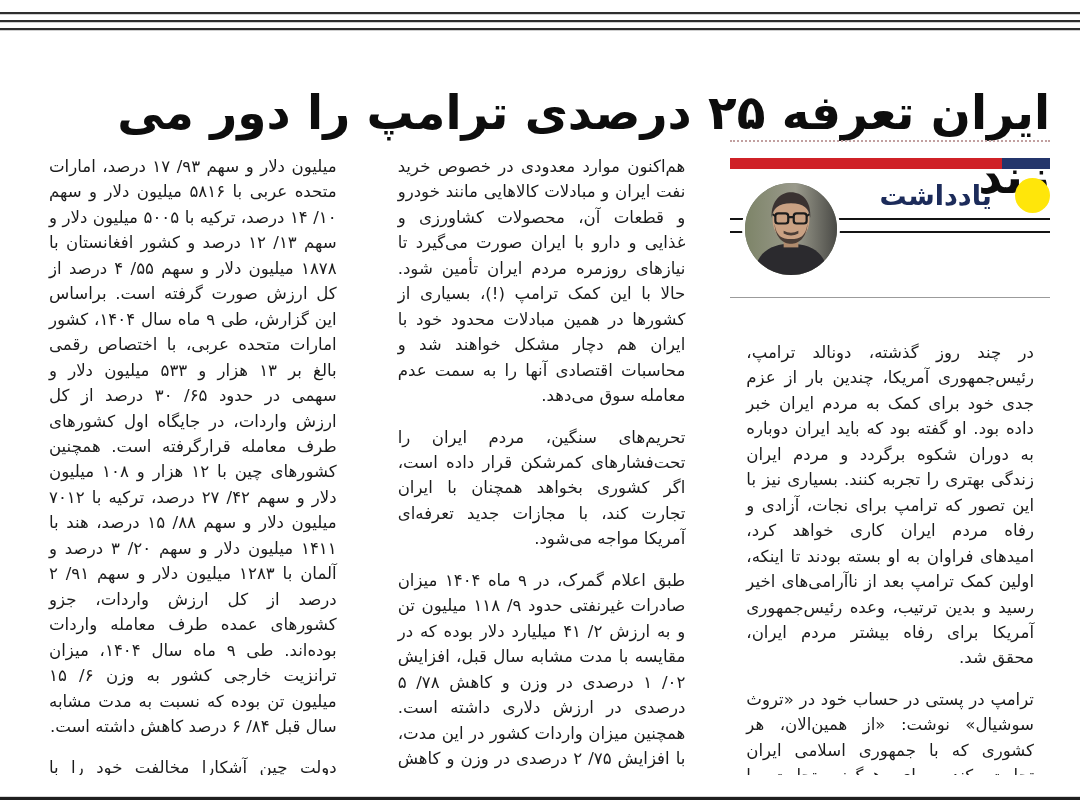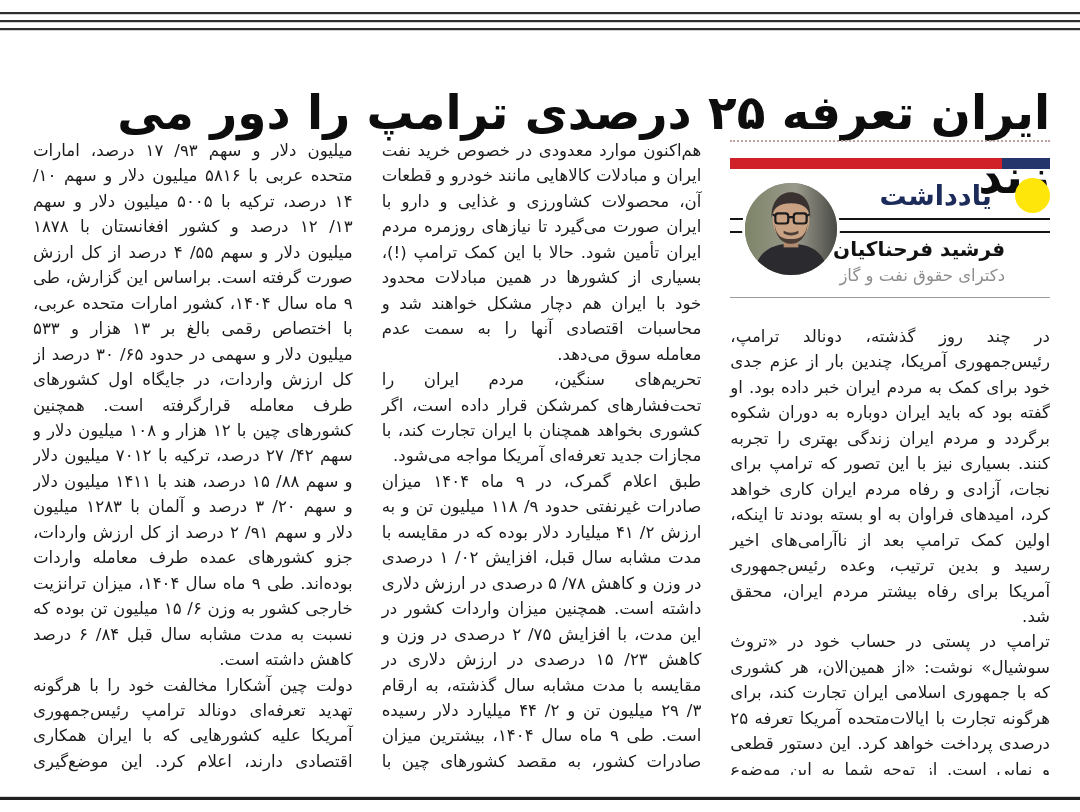--- a/index.html
+++ b/index.html
@@ -21,21 +21,21 @@
   
   .columns{
     position:absolute;top:138px;left:33px;right:30px;height:637px;
     display:flex;flex-direction:row;direction:rtl;gap:29px;overflow:hidden;
   }
   .col{flex:1 1 0;direction:rtl;}
   .body-text{
     font-size:16.6px;line-height:25.45px;color:#1c1c1c;
     text-align:justify;text-justify:inter-word;
   }
-  .body-text p{margin:0;}
+  .body-text p{margin:16px;}
   
   .note-header{position:relative;height:186px;}
   .dotted-rule{position:absolute;top:2px;left:0;right:0;border-top:2px dotted #c2a0a0;}
   .color-bar{position:absolute;top:20px;left:0;right:0;height:11px;
     background:linear-gradient(to right,#cf2127 0%,#cf2127 85%,#24356b 85%,#24356b 100%);}
   .kicker-row{position:absolute;top:40px;right:0;display:flex;direction:rtl;align-items:center;gap:23px;}
   .kicker-dot{width:35px;height:35px;border-radius:50%;background:#ffe60a;}
   .kicker-label{font-size:27px;font-weight:bold;color:#1c2b5a;}
   .hline{position:absolute;left:0;right:0;height:2px;background:#141414;}
   .hline.l1{top:80px;}
@@ -100,24 +100,20 @@
 
             <path d="M42,52 Q50,56 58,52 L58,55 Q50,59 42,55 Z" fill="#4a3d36"></path>
 
             <rect x="33" y="33" width="14" height="11" rx="3" fill="none" stroke="#1c1c1c" stroke-width="2.4"></rect>
             <rect x="53" y="33" width="14" height="11" rx="3" fill="none" stroke="#1c1c1c" stroke-width="2.4"></rect>
             <line x1="47" y1="37" x2="53" y2="37" stroke="#1c1c1c" stroke-width="2.4"></line>
             <line x1="33" y1="36" x2="30" y2="34" stroke="#1c1c1c" stroke-width="2"></line>
             <line x1="67" y1="36" x2="70" y2="34" stroke="#1c1c1c" stroke-width="2"></line>
           </svg>
         </div>
-        <div class="author-block">
-          <div class="author-name">فرشید فرحناکیان</div>
-          <div class="author-title">دکترای حقوق نفت و گاز</div>
-        </div>
         <div class="note-sep"></div>
       </div>
       <div class="body-text">
         <p>در چند روز گذشته، دونالد ترامپ، رئیس‌جمهوری آمریکا، چندین بار از عزم جدی خود برای کمک به مردم ایران خبر داده بود. او گفته بود که باید ایران دوباره به دوران شکوه برگردد و مردم ایران زندگی بهتری را تجربه کنند. بسیاری نیز با این تصور که ترامپ برای نجات، آزادی و رفاه مردم ایران کاری خواهد کرد، امیدهای فراوان به او بسته بودند تا اینکه، اولین کمک ترامپ بعد از ناآرامی‌های اخیر رسید و بدین ترتیب، وعده رئیس‌جمهوری آمریکا برای رفاه بیشتر مردم ایران، محقق شد.</p>
         <p>ترامپ در پستی در حساب خود در «تروث سوشیال» نوشت: «از همین‌الان، هر کشوری که با جمهوری اسلامی ایران تجارت کند، برای هرگونه تجارت با ایالات‌متحده آمریکا تعرفه ۲۵ درصدی پرداخت خواهد کرد. این دستور قطعی و نهایی است. از توجه شما به این موضوع متشکرم!» معنای این تصمیم آن است که در شرایطی که</p>
       </div>
     </div>
 
     <div class="col">
       <div class="body-text">

